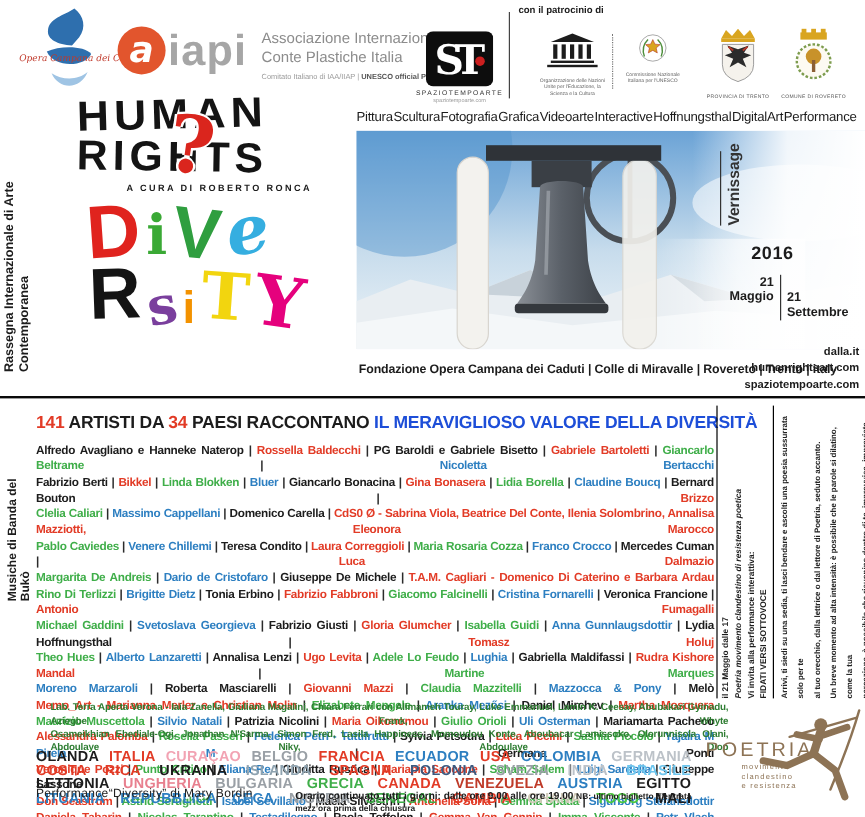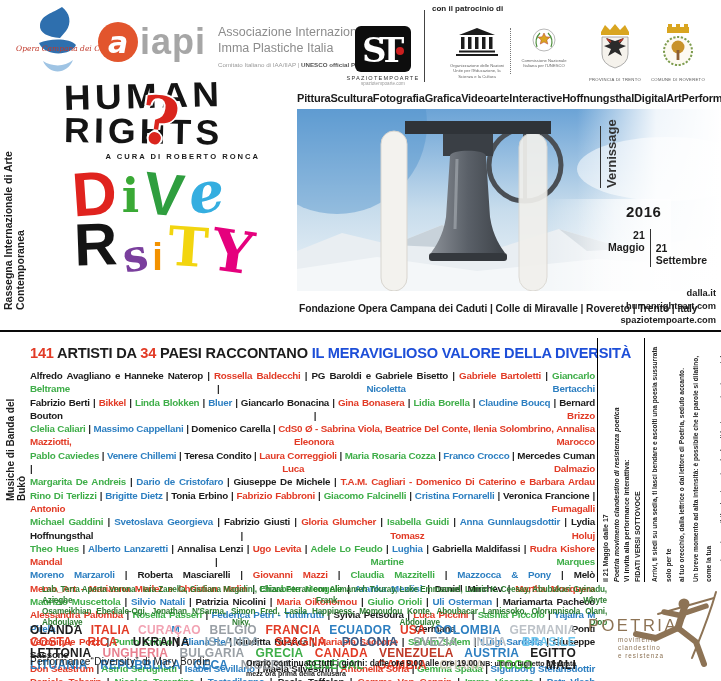--- a/index.html
+++ b/index.html
@@ -54,22 +54,22 @@
   .d2{font:900 60px "Liberation Sans",sans-serif;transform:rotate(6deg);}
   .d3{font:italic 700 56px "DejaVu Serif",serif;transform:rotate(-8deg) translateY(-4px);}
   .r0{font:900 60px "Liberation Sans",sans-serif;transform:rotate(-2deg);}
   .r1{font:700 44px "DejaVu Serif",serif;transform:rotate(-10deg) translateY(4px);}
   .r2{font:900 38px "Liberation Sans",sans-serif;transform:translateY(2px);}
   .r3{font:700 54px "DejaVu Serif",serif;transform:rotate(4deg);}
   .r4{font:900 58px "DejaVu Serif",serif;transform:rotate(8deg) translateY(6px);}
   .divrow2{margin-top:-4px;margin-left:2px;}
 
   
-  .categories{left:297px;top:92px;width:417px;display:flex;justify-content:flex-start;
-              font-size:11px;font-weight:700;letter-spacing:-.2px;}
+  .categories{left:297px;top:92px;width:417px;display:flex;justify-content:space-between;
+              font-size:11px;font-weight:400;letter-spacing:-.2px;}
   .photo{left:297px;top:109px;width:424px;height:182px;}
   .vern{left:600px;top:126px;width:118px;}
   .vrow{display:flex;}
   .vlabel{height:62px;font-size:13px;font-weight:700;color:#333;border-right:1.5px solid #333;padding-right:3px;}
   .vdate{margin-left:7px;margin-top:20px;font-weight:700;font-size:10.5px;color:#222;}
   .vline{border-top:1.5px solid #333;margin:3px 0 2px 0;width:58px;}
   .vtime{text-align:right;}
   .y2016{margin-top:15px;margin-left:26px;font-size:15px;font-weight:900;letter-spacing:.5px;}
   .dates{margin-top:9px;margin-left:8px;display:flex;font-size:10.5px;font-weight:700;line-height:1.18;}
   .dates .dleft{text-align:right;padding-right:5px;}
@@ -121,21 +121,21 @@
       <path d="M33 57 C42 63 55 63 63 56 C57 71 39 71 33 57 Z" fill="#9fc4e4"></path>
       <text x="6" y="47" font-size="7.5" fill="#c0392b" font-style="italic" font-family="DejaVu Serif, serif">Opera Campana dei Caduti</text>
     </svg>
   </div>
 
   <div class="abs aiapi">
     <div class="acircle">a</div>
     <div class="airest">iapi</div>
     <div class="aiapi-text">
       <div class="aiapi-name">Associazione Internazionale</div>
-      <div class="aiapi-name">Imma Plastiche Italia</div>
+      <div class="aiapi-name">Conte Plastiche Italia</div>
       <div class="aiapi-sub"><span>Comitato Italiano di IAA/IIAP | </span><b>UNESCO official Partner</b></div>
     </div>
   </div>
 
   <div class="abs st-group">
     <div class="stbox">
       <svg viewBox="0 0 56 46" width="56" height="46">
         <rect width="56" height="46" rx="6" fill="#0d0d0d"></rect>
         <text x="7" y="36" font-size="34" font-weight="bold" fill="#fff" font-family="DejaVu Serif, serif">S</text>
         <text x="24" y="36" font-size="34" font-weight="bold" fill="#fff" font-family="DejaVu Serif, serif">T</text>

